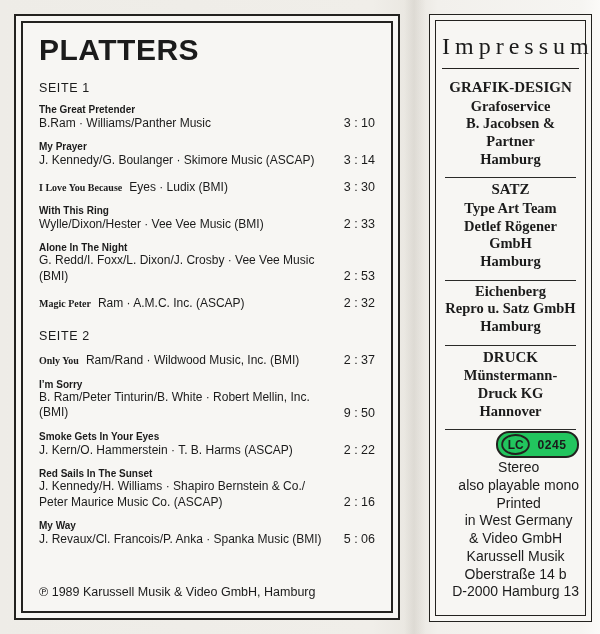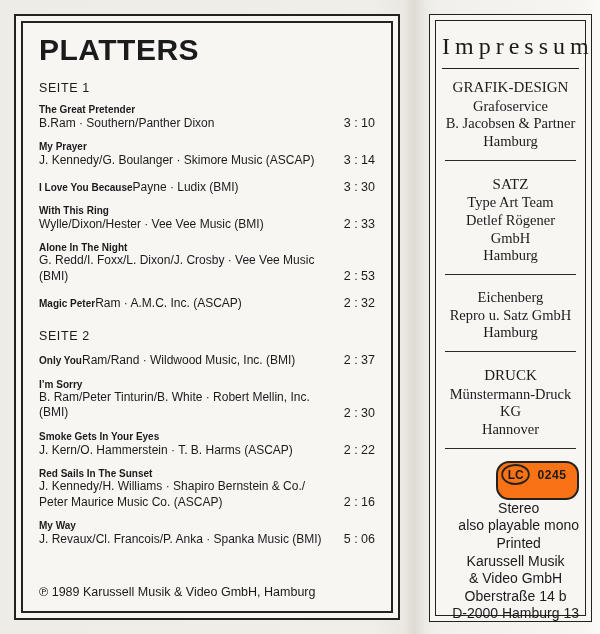--- a/index.html
+++ b/index.html
@@ -21,49 +21,49 @@
     padding:10px 16px 12px 16px;display:flex;flex-direction:column;
   }
   .album-title{font-size:30px;font-weight:700;letter-spacing:.5px;margin:2px 0 16px 0;line-height:1;}
   .side-label{font-size:12.5px;letter-spacing:.6px;margin:0 0 9px 0;}
   .side-2{margin-top:18px;}
   .track{margin-bottom:10px;}
   .t-title{font-size:10px;font-weight:700;line-height:1.1;}
   .t-row{display:flex;align-items:flex-end;}
   .t-credits{font-size:12px;line-height:1.3;flex:1;padding-right:8px;}
   .t-time{font-size:12.5px;white-space:nowrap;line-height:1.3;}
-  .track.inline .t-title{}
+  .track.inline .t-title{margin-right:7px;font-family:Liberation Serif, serif;}
   .track.inline .t-row{display:contents;}
   .track.inline{display:flex;align-items:baseline;}
   .track.inline .t-credits{padding-right:8px;}
   .copyright{margin-top:auto;font-size:12.5px;padding-top:10px;}
 
   
   .imp-outer{
     position:absolute;left:429px;top:14px;width:163px;height:608px;
     border:1.5px solid #23221f;background:#f7f6f3;box-sizing:border-box;padding:5px;
   }
   .imp-inner{
     border:1.5px solid #23221f;height:100%;box-sizing:border-box;
     display:flex;flex-direction:column;align-items:flex-end;text-align:center;
     font-family:"Liberation Serif",serif;padding:6px 6px 14px 6px;
   }
   .imp-title{
     font-size:24px;letter-spacing:5px;font-weight:400;line-height:1.3;
     width:100%;border-bottom:1.5px solid #23221f;padding:4px 0 6px 0;margin:0 0 7px 0;
   }
-  .imp-section{width:96%;border-bottom:1px solid #2a2a28;padding:2px 0 9px 0;margin-bottom:12px;}
+  .imp-section{width:96%;border-bottom:1px solid #2a2a28;padding:2px 0 9px 0;margin-bottom:0;font-weight:bold;}
   .imp-heading{font-size:15px;line-height:1.3;}
   .imp-line{font-size:14.5px;line-height:1.22;}
   .sp-a{flex:1.1;} .sp-b{flex:1.5;} .sp-c{flex:.7;}
 
   .lc-badge{
     display:inline-flex;align-items:center;border:2px solid #23221f;border-radius:13px;
-    padding:1px 9px 13px 2px;font-family:"Liberation Sans",sans-serif;font-weight:700;
-    background:#f97316;
+    padding:1px 9px 1px 2px;font-family:"Liberation Sans",sans-serif;font-weight:700;
+    background:#22c55e;
   }
   .lc-prefix{
     display:inline-block;border:2px solid #23221f;border-radius:50%;
     padding:1px 5px;font-size:13px;margin-right:5px;transform:scaleX(.92);
   }
   .lc-number{font-size:13.5px;letter-spacing:.5px;transform:scaleX(.9);}
 
   .stereo-block,.vertrieb-block{font-family:"Liberation Sans",sans-serif;}
   .stereo-line,.vertrieb-line{font-size:14px;line-height:1.26;}
 </style>
@@ -76,41 +76,41 @@
   <div class="left-inner">
     <div class="album-title">PLATTERS</div>
     <div>
   <div class="side-section">
     <div class="side-label">SEITE 1</div>
     <div class="track-list">
   <div class="track">
     <div class="t-title">The Great Pretender</div>
     <div class="t-row">
       <div class="t-credits">
-                  <div>B.Ram · Southern/Panther Dixon</div>
+                  <div>B.Ram · Williams/Panther Music</div>
                 </div>
       <div class="t-time">3 : 10</div>
     </div>
   </div>
 
   <div class="track">
     <div class="t-title">My Prayer</div>
     <div class="t-row">
       <div class="t-credits">
                   <div>J. Kennedy/G. Boulanger · Skimore Music (ASCAP)</div>
                 </div>
       <div class="t-time">3 : 14</div>
     </div>
   </div>
 
   <div class="track inline">
     <div class="t-title">I Love You Because</div>
     <div class="t-row">
       <div class="t-credits">
-                  <div>Payne · Ludix (BMI)</div>
+                  <div>Eyes · Ludix (BMI)</div>
                 </div>
       <div class="t-time">3 : 30</div>
     </div>
   </div>
 
   <div class="track">
     <div class="t-title">With This Ring</div>
     <div class="t-row">
       <div class="t-credits">
                   <div>Wylle/Dixon/Hester · Vee Vee Music (BMI)</div>
@@ -153,21 +153,21 @@
       <div class="t-time">2 : 37</div>
     </div>
   </div>
 
   <div class="track">
     <div class="t-title">I’m Sorry</div>
     <div class="t-row">
       <div class="t-credits">
                   <div>B. Ram/Peter Tinturin/B. White · Robert Mellin, Inc. (BMI)</div>
                 </div>
-      <div class="t-time">2 : 30</div>
+      <div class="t-time">9 : 50</div>
     </div>
   </div>
 
   <div class="track">
     <div class="t-title">Smoke Gets In Your Eyes</div>
     <div class="t-row">
       <div class="t-credits">
                   <div>J. Kern/O. Hammerstein · T. B. Harms (ASCAP)</div>
                 </div>
       <div class="t-time">2 : 22</div>
@@ -235,22 +235,23 @@
     <div class="sp-a"></div>
     <div class="lc-badge">
       <span class="lc-prefix">LC</span>
       <span class="lc-number">0245</span>
     </div>
     <div class="sp-b"></div>
     <div class="stereo-block">
         <div class="stereo-line">Stereo</div>
         <div class="stereo-line">also playable mono</div>
         <div class="stereo-line">Printed</div>
+        <div class="stereo-line">in West Germany</div>
       </div>
     <div class="sp-c"></div>
     <div class="vertrieb-block">
+        <div class="vertrieb-line">&amp; Video GmbH</div>
         <div class="vertrieb-line">Karussell Musik</div>
-        <div class="vertrieb-line">&amp; Video GmbH</div>
         <div class="vertrieb-line">Oberstraße 14 b</div>
         <div class="vertrieb-line">D-2000 Hamburg 13</div>
       </div>
   </div>
 </div>
 
 </body></html>

